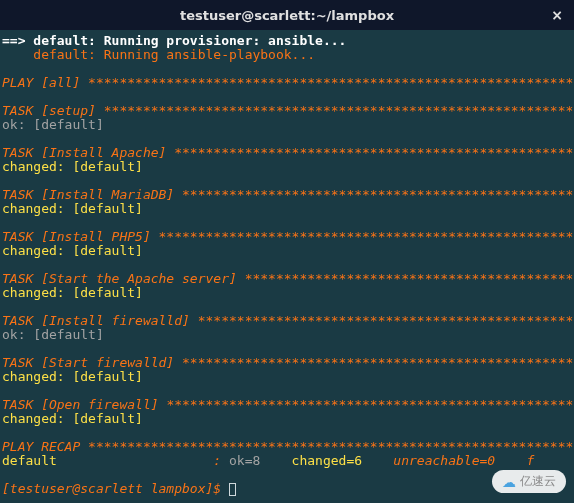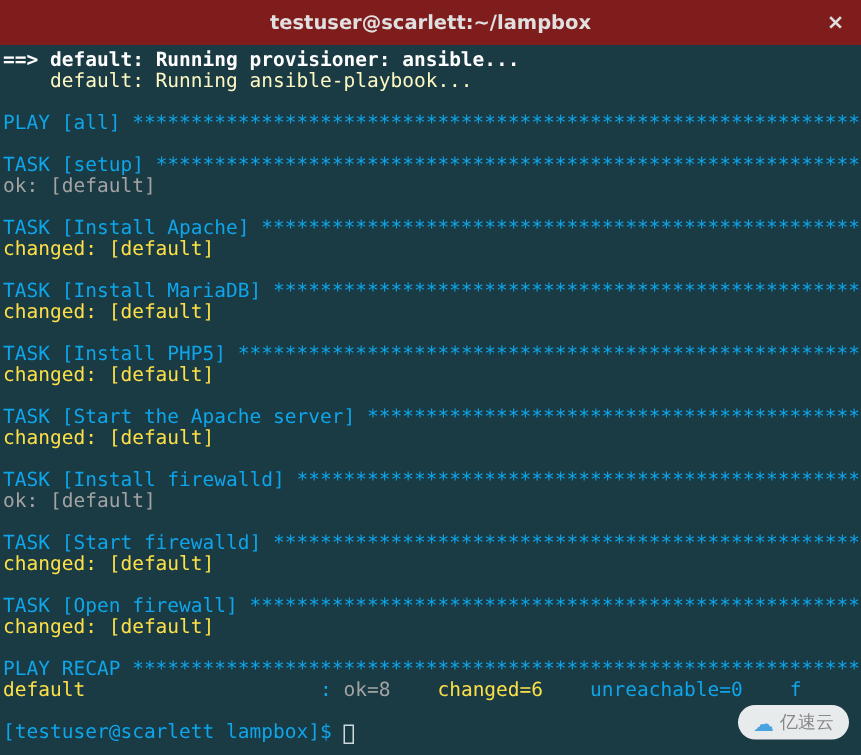--- a/index.html
+++ b/index.html
@@ -8,21 +8,21 @@
     font-size: 13px;
     background: #1a3a44;
     color: #cfd8dc;
     width: 574px;
     height: 503px;
     overflow: hidden;
     position: relative;
   }
   .titlebar {
     height: 30px;
-    background: #7f1d1d;
+    background: #0f172a;
     color: #e0e0e0;
     display: flex;
     align-items: center;
     justify-content: center;
     position: relative;
     font-family: "DejaVu Sans", sans-serif;
     font-size: 13px;
     font-weight: bold;
   }
   .close-btn {
@@ -40,24 +40,24 @@
   }
   .terminal {
     padding: 4px 2px;
     line-height: 14px;
     white-space: pre;
     overflow: hidden;
   }
   .line { white-space: pre; }
   .bold { font-weight: bold; }
   .white { color: #ffffff; }
-  .cyan { color: #0ea5e9; }
+  .cyan { color: #f97316; font-style: italic; }
   .green { color: #a3a3a3; }
   .yellow { color: #fde047; }
-  .gray { color: #fef9c3; }
+  .gray { color: #f97316; }
   .cursor {
     display: inline-block;
     width: 7px;
     height: 13px;
     border: 1px solid #cfd8dc;
     vertical-align: text-bottom;
   }
   .watermark {
     position: absolute;
     right: 8px;

